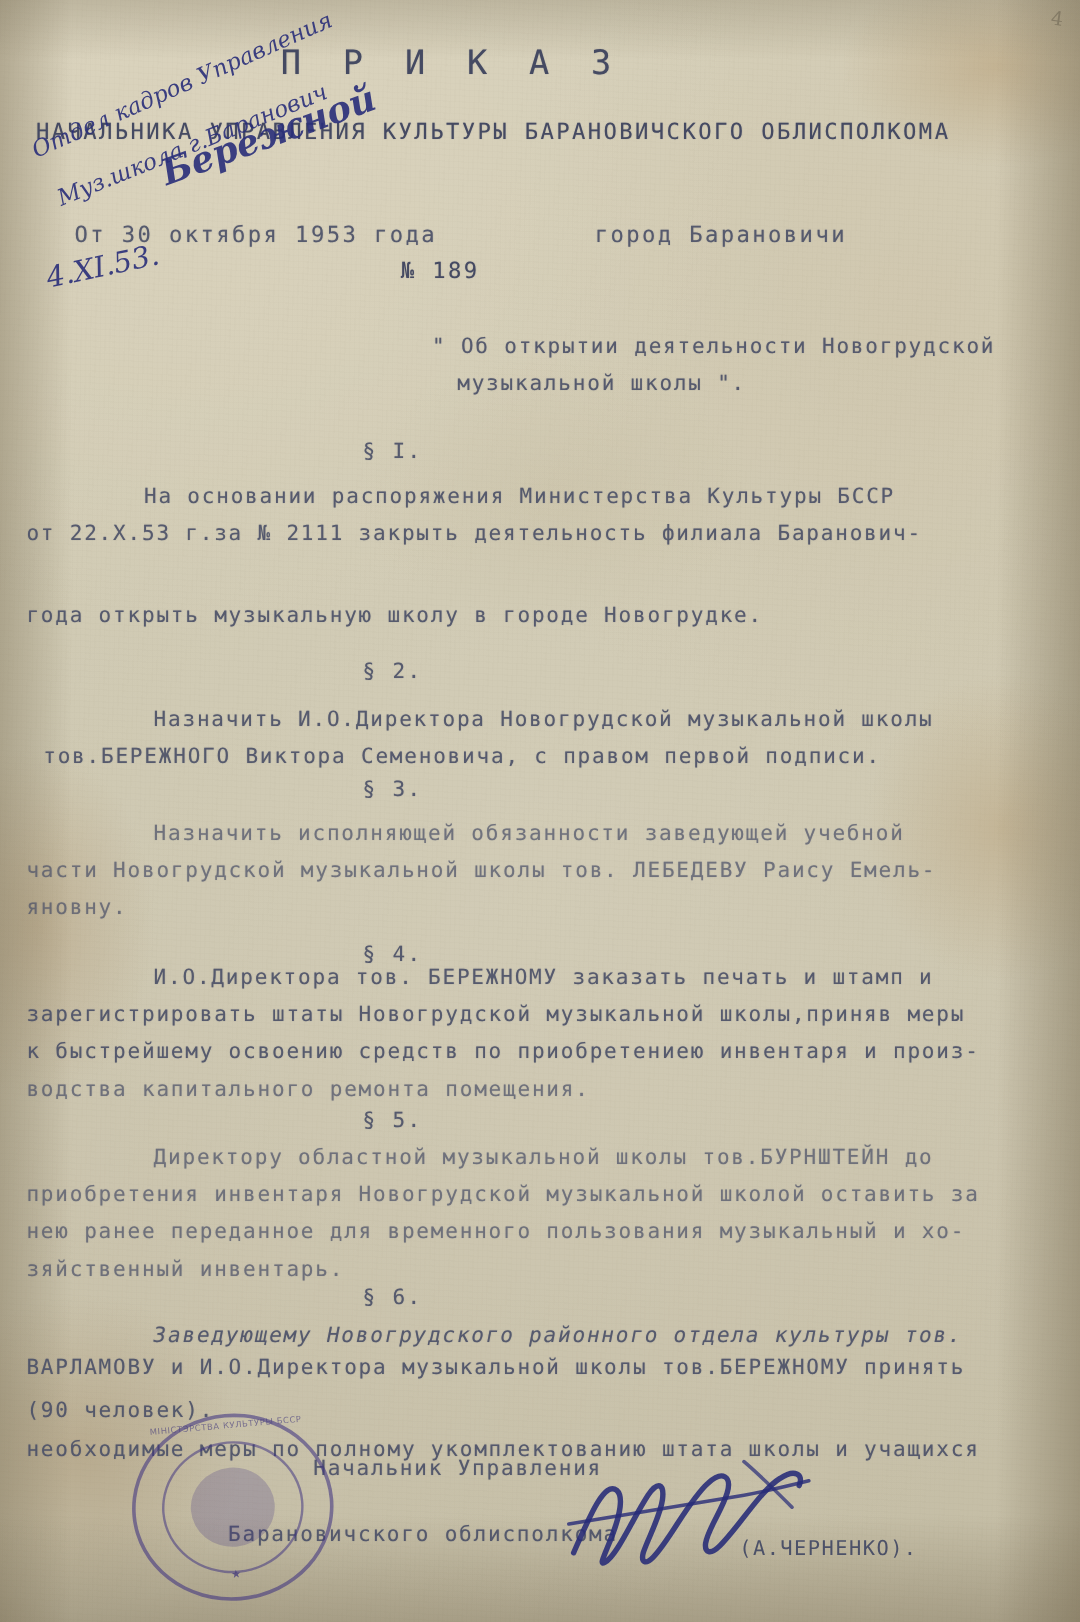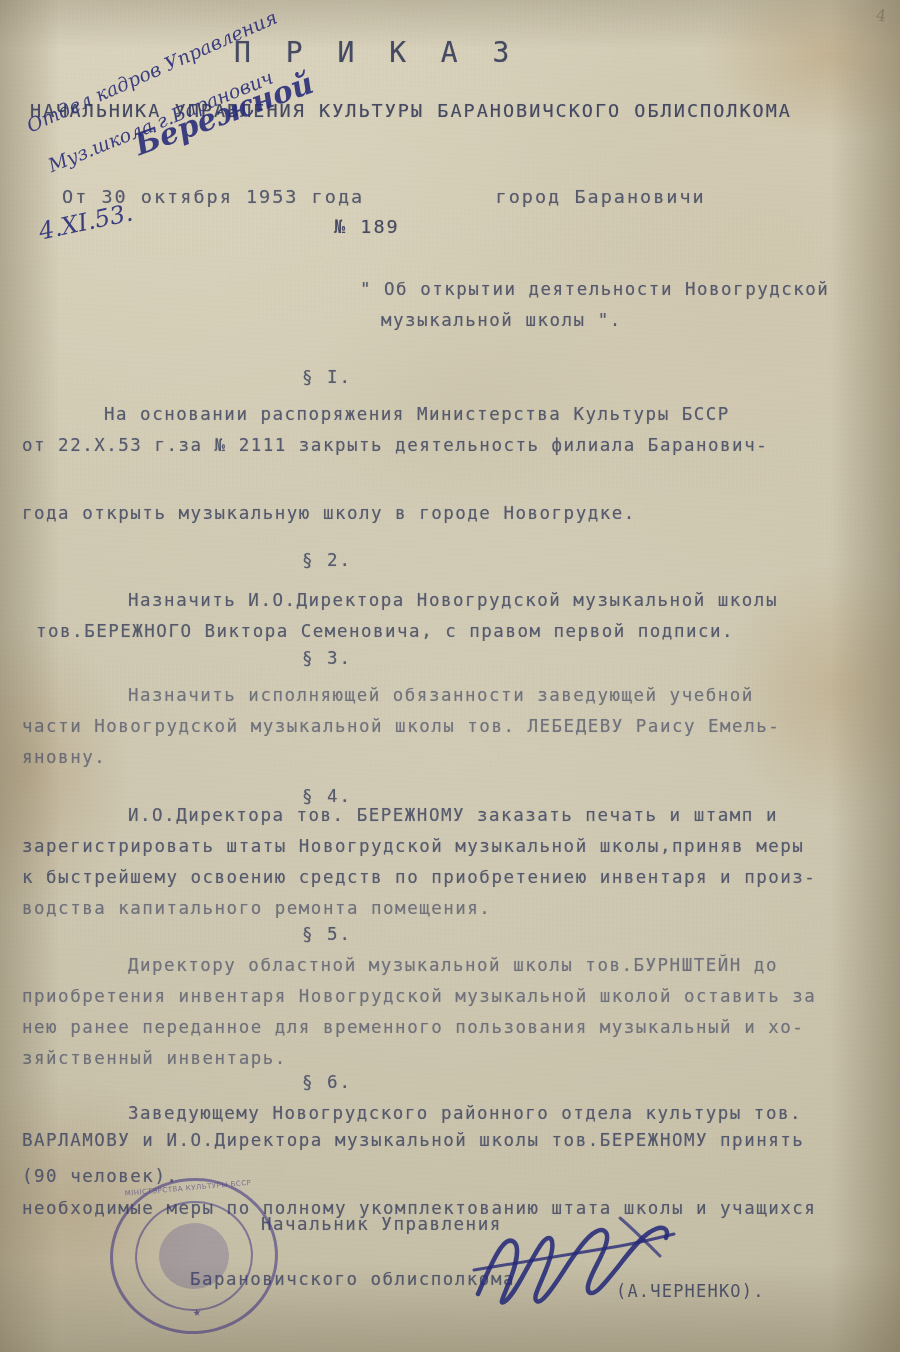--- a/index.html
+++ b/index.html
@@ -204,21 +204,21 @@
     <div class="tw head-line strong" style="left:30px; top:100px;">НАЧАЛЬНИКА УПРАВЛЕНИЯ КУЛЬТУРЫ БАРАНОВИЧСКОГО ОБЛИСПОЛКОМА</div>
 
     <div class="tw head-line" style="left:62px; top:157px;margin-top:29px;">От 30 октября 1953 года          город Барановичи</div>
 
     <div class="tw head-line strong" style="left:334px; top:216px;">№ 189</div>
 
     <div class="tw body-line" style="left:360px; top:279px;">" Об открытии деятельности Новогрудской</div>
     <div class="tw body-line" style="left:381px; top:310px;">музыкальной школы ".</div>
 
     <div class="tw para-mark" style="left:302px; top:367px;">§ I.</div>
-    <div class="tw body-line" style="left:104px; top:404px;">На основании распоряжения Министерства Культуры БССР</div>
+    <div class="tw body-line" style="left:120px; top:404px;">На основании распоряжения Министерства Культуры БССР</div>
     <div class="tw body-line" style="left:22px; top:435px;">от 22.X.53 г.за № 2111 закрыть деятельность филиала Баранович-</div>
     <div class="tw body-line" style="left:22px; top:503px;">года открыть музыкальную школу в городе Новогрудке.</div>
 
     <div class="tw para-mark" style="left:302px; top:550px;">§ 2.</div>
     <div class="tw body-line" style="left:128px; top:590px;">Назначить И.О.Директора Новогрудской музыкальной школы</div>
     <div class="tw body-line" style="left:22px; top:621px;margin-left:14px;">тов.БЕРЕЖНОГО Виктора Семеновича, с правом первой подписи.</div>
 
     <div class="tw para-mark" style="left:302px; top:648px;">§ 3.</div>
     <div class="tw body-line faint" style="left:128px; top:685px;">Назначить исполняющей обязанности заведующей учебной</div>
     <div class="tw body-line faint" style="left:22px; top:716px;">части Новогрудской музыкальной школы тов. ЛЕБЕДЕВУ Раису Емель-</div>
@@ -230,21 +230,21 @@
     <div class="tw body-line" style="left:22px; top:836px;">зарегистрировать штаты Новогрудской музыкальной школы,приняв меры</div>
     <div class="tw body-line faint" style="left:22px; top:898px;">водства капитального ремонта помещения.</div>
 
     <div class="tw para-mark" style="left:302px; top:924px;">§ 5.</div>
     <div class="tw body-line faint" style="left:128px; top:955px;">Директору областной музыкальной школы тов.БУРНШТЕЙН до</div>
     <div class="tw body-line faint" style="left:22px; top:986px;">приобретения инвентаря Новогрудской музыкальной школой оставить за</div>
     <div class="tw body-line faint" style="left:22px; top:1017px;">нею ранее переданное для временного пользования музыкальный и хо-</div>
     <div class="tw body-line faint" style="left:22px; top:1048px;">зяйственный инвентарь.</div>
 
     <div class="tw para-mark" style="left:302px; top:1072px;">§ 6.</div>
-    <div class="tw body-line" style="left:128px; top:1103px;">Заведующему Новогрудского районного отдела культуры тов.</div>
+    <div class="tw body-line" style="left:128px; top:1103px;font-style:italic;">Заведующему Новогрудского районного отдела культуры тов.</div>
     <div class="tw body-line" style="left:22px; top:1130px;">ВАРЛАМОВУ и И.О.Директора музыкальной школы тов.БЕРЕЖНОМУ принять</div>
     <div class="tw body-line" style="left:22px; top:1158px;margin-top:40px;">необходимые меры по полному укомплектованию штата школы и учащихся</div>
     <div class="tw body-line" style="left:22px; top:1166px;">(90 человек).</div>
 
     <div class="tw body-line" style="left:222px; top:1214px;margin-left:39px;">Начальник Управления</div>
     <div class="tw body-line" style="left:190px; top:1245px;margin-top:24px;">Барановичского облисполкома</div>
     <div class="sig-label">(А.ЧЕРНЕНКО).</div>
   </div>
 
   <div class="ink ink-rot-1" style="left:16px; top:60px; font-size:19px;">Отдел кадров Управления</div>

